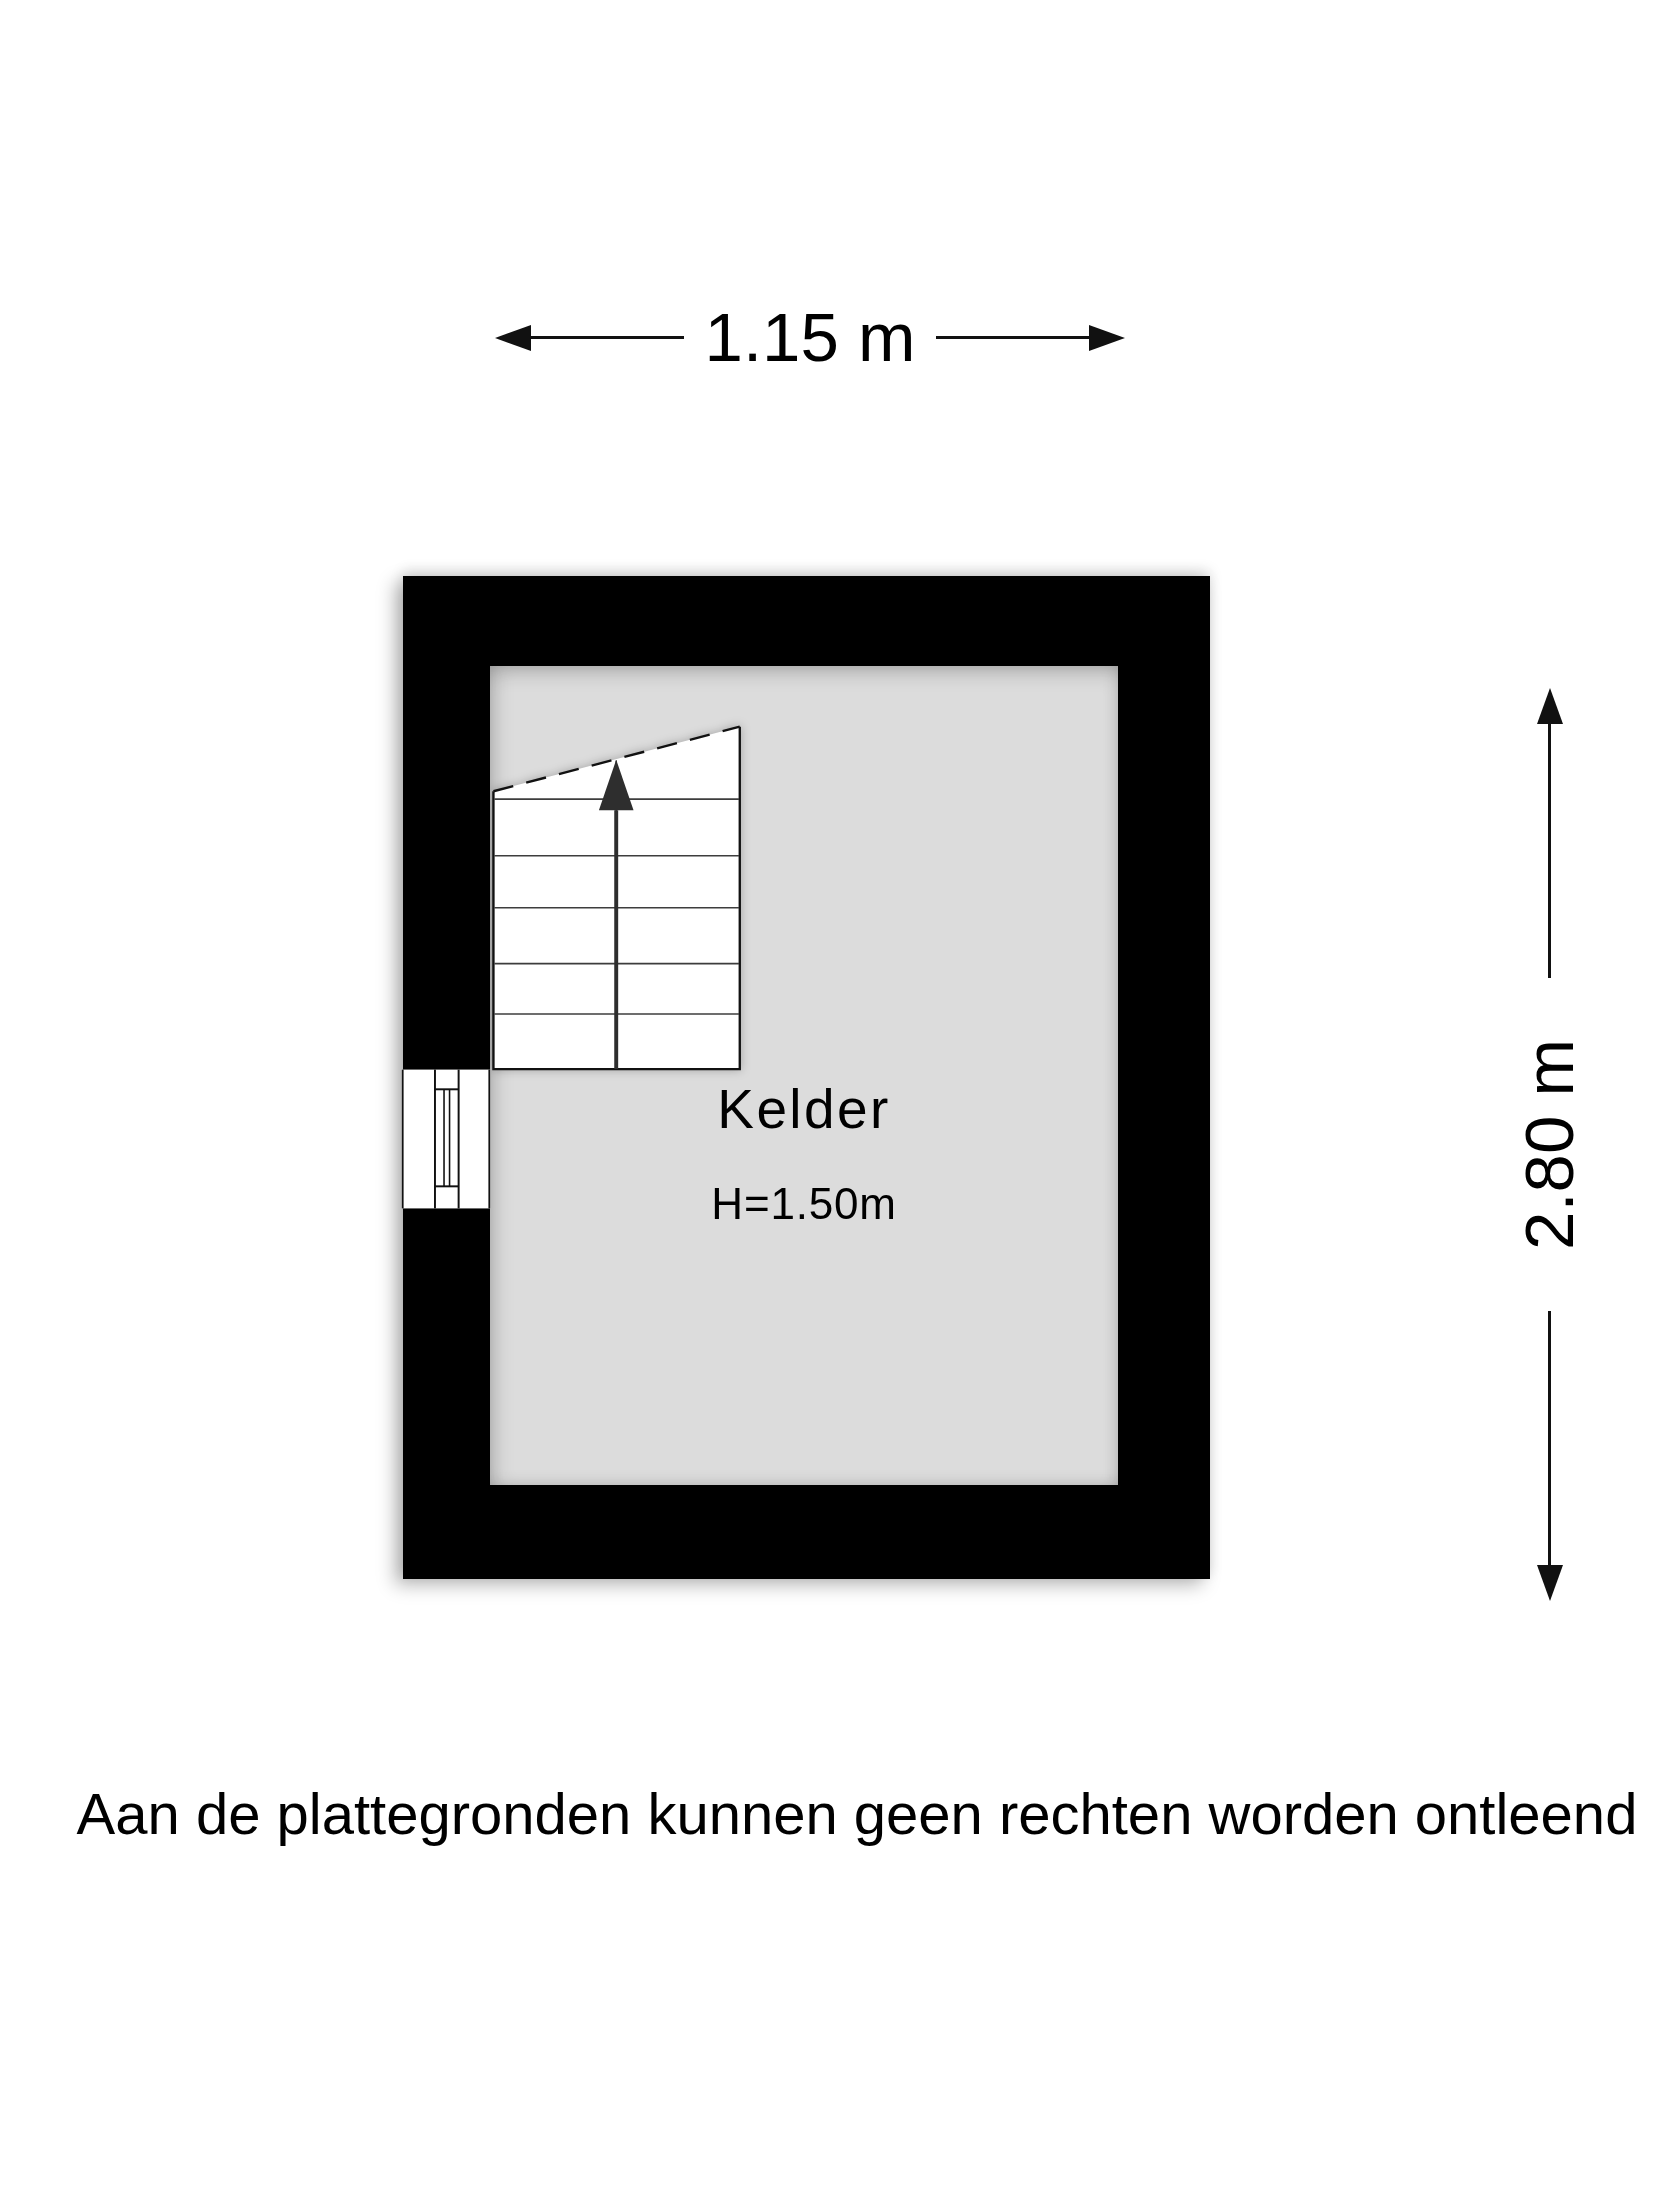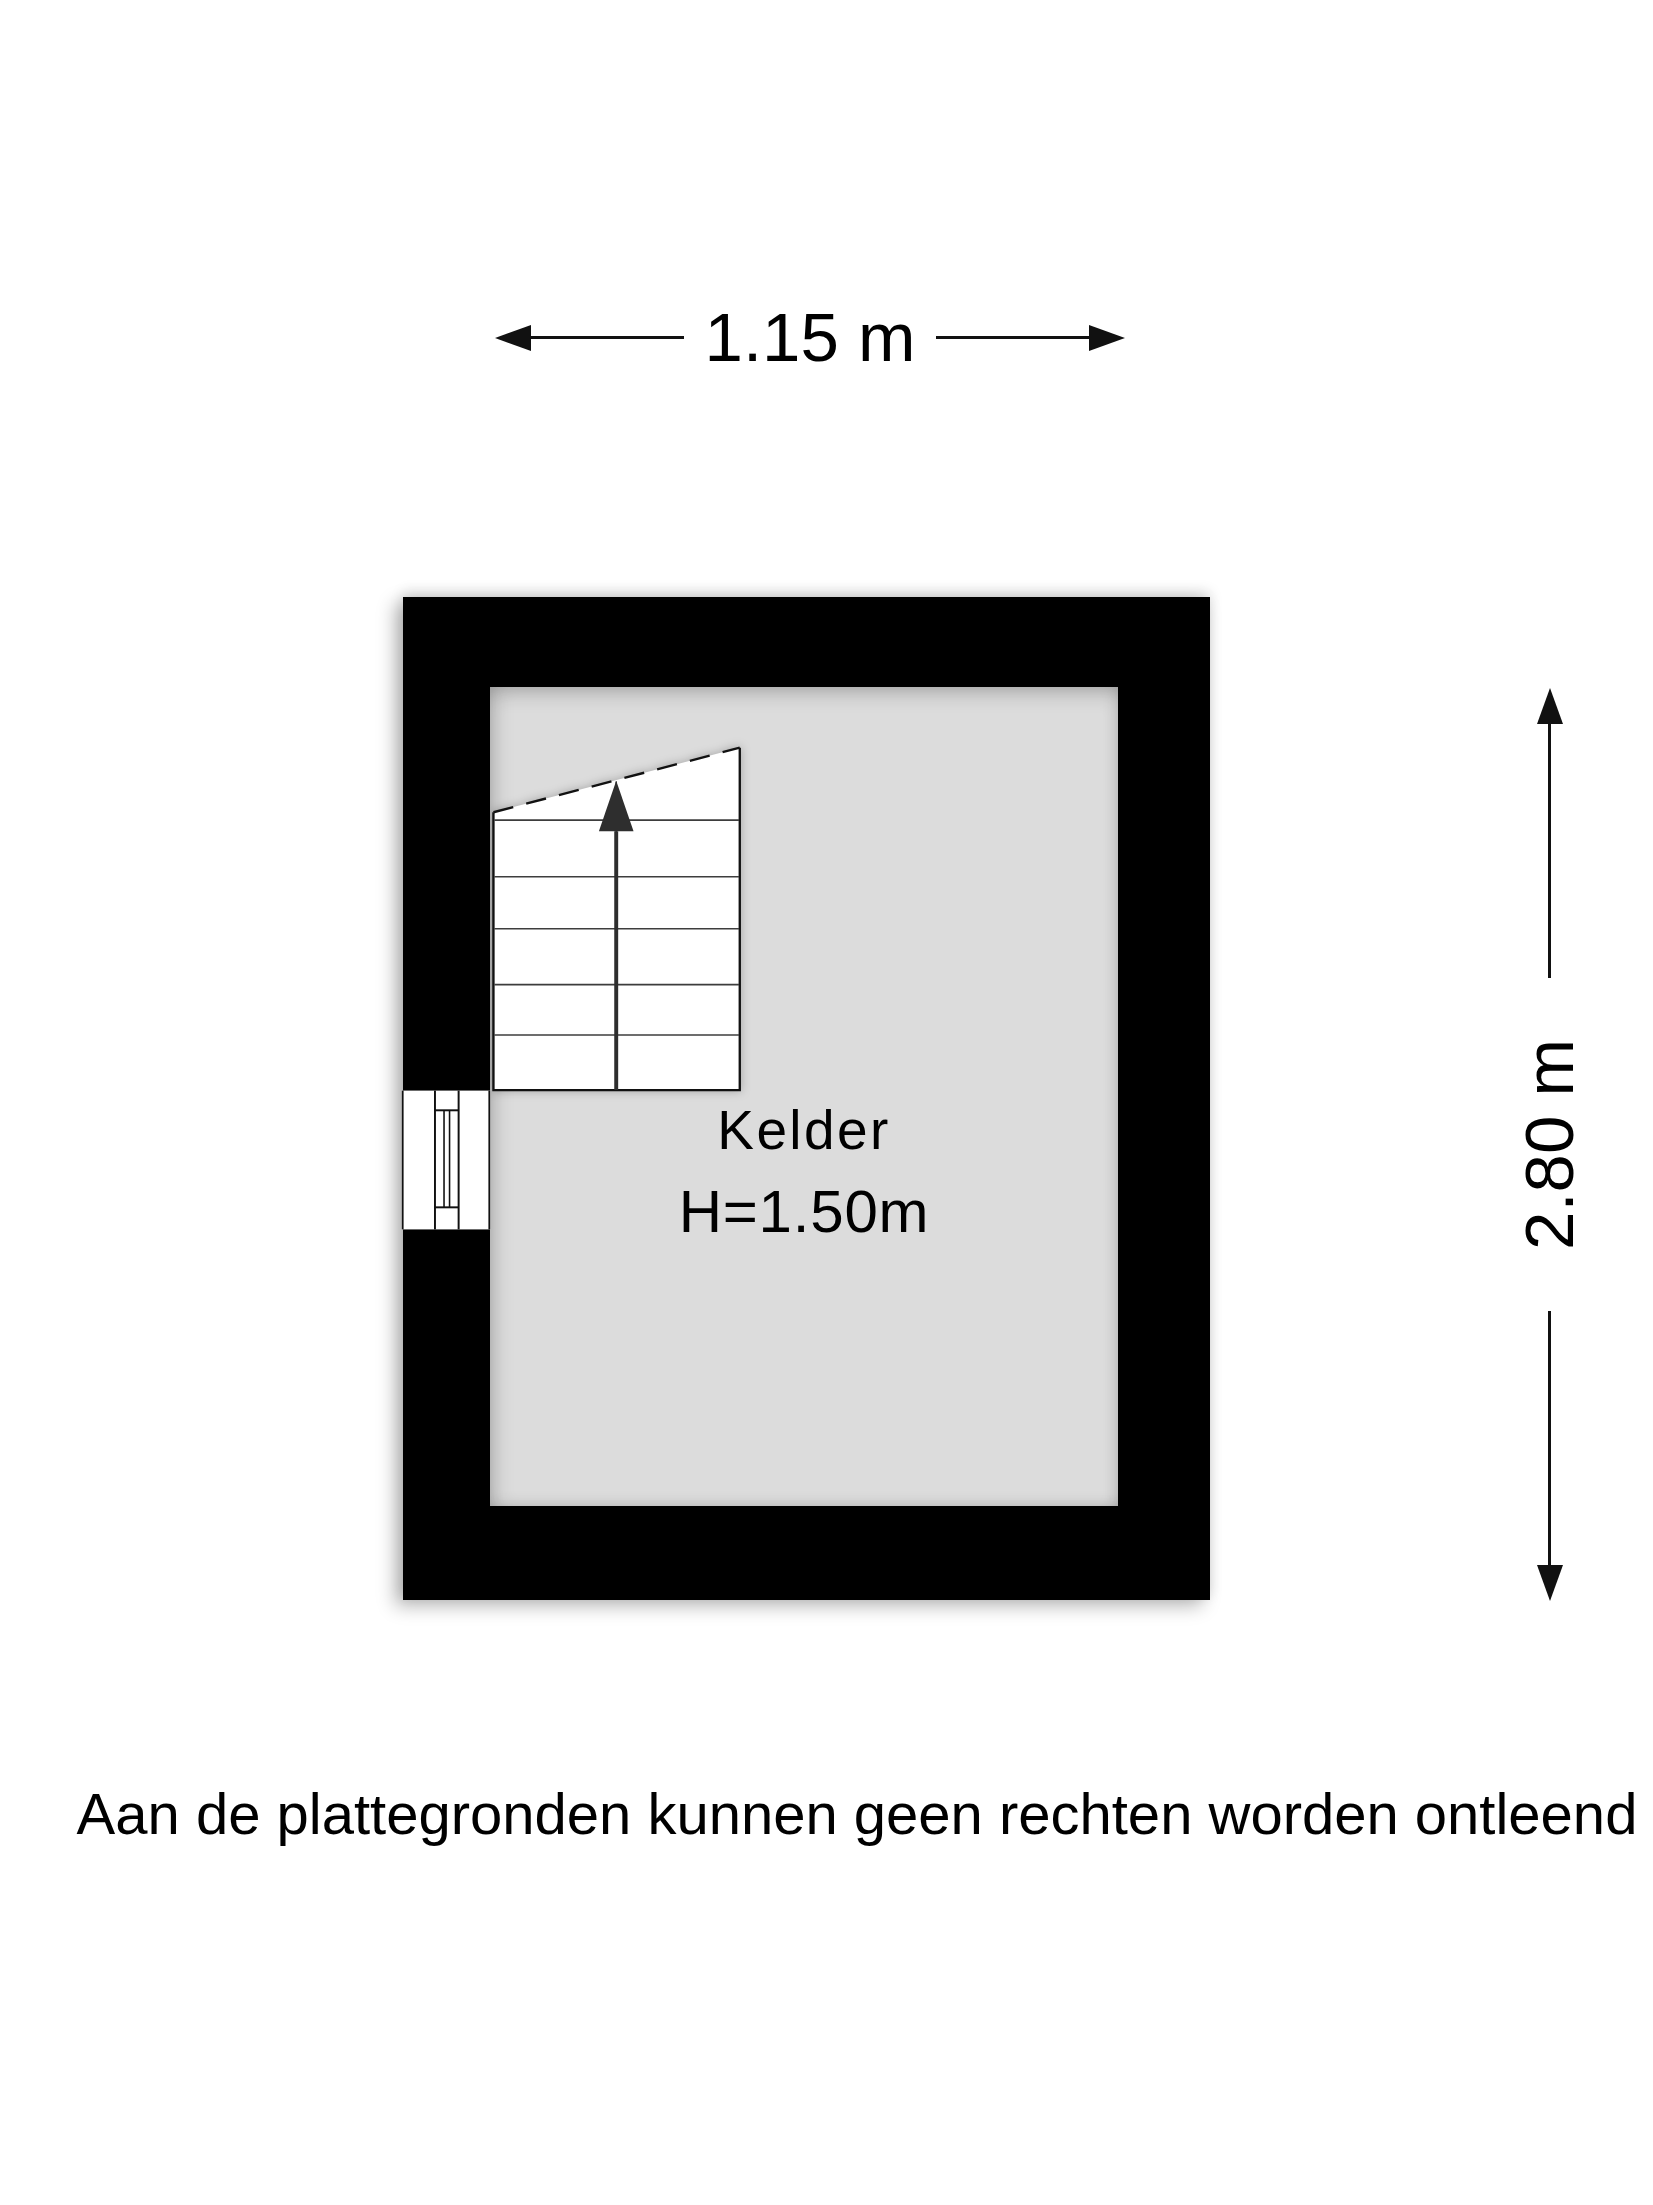--- a/index.html
+++ b/index.html
@@ -42,39 +42,39 @@
     width:0;height:0;border-left:13.4px solid transparent;border-right:13.4px solid transparent;
     border-top:36px solid var(--line);flex:0 0 auto;
   }
   .vdim .seg{flex:1 1 auto;width:3.2px;background:var(--line);}
   .vdim .lbl{
     flex:0 0 auto;margin:61px 0;font-size:69px;line-height:1;white-space:nowrap;
     writing-mode:vertical-rl;transform:rotate(180deg);
   }
   
   .plan{
-    position:absolute;left:403px;top:597px;width:807px;height:1003px;
+    position:absolute;left:403px;top:576px;width:807px;height:1003px;
     background:var(--wall);
     box-shadow:-7.9px 6.3px 17.3px rgba(0,0,0,.28), 0 -4.7px 12.6px rgba(0,0,0,.14);
   }
   .room{
     position:absolute;left:87px;top:90px;width:628px;height:819px;
     background:var(--floor);
     box-shadow:inset 0 12.6px 20.5px -6.3px rgba(0,0,0,.20),
                inset 12.6px 0 20.5px -7.9px rgba(0,0,0,.16),
                inset -9.5px 0 15.8px -7.9px rgba(0,0,0,.10),
                inset 0 -9.5px 15.8px -7.9px rgba(0,0,0,.10);
   }
   .stair-svg{position:absolute;left:88px;top:146px;filter:drop-shadow(0 0 4.7px rgba(0,0,0,.25));}
   .window-svg{position:absolute;left:-1.6px;top:492px;}
   .room-label{
     position:absolute;left:87px;top:506px;width:628px;text-align:center;
   }
   .room-label .name{font-size:55px;line-height:55px;letter-spacing:2.4px;}
-  .room-label .height{font-size:60px;line-height:60px;margin-top:24px;letter-spacing:0.8px;}
+  .room-label .height{font-size:44px;line-height:60px;margin-top:37px;letter-spacing:0.8px;}
   
   .footer{
     position:absolute;left:0;top:1782px;width:1654px;text-align:center;
     font-size:58px;line-height:63px;margin-left:30px;
   }
 </style>
 </head>
 <body>
 
 <div class="hdim">

